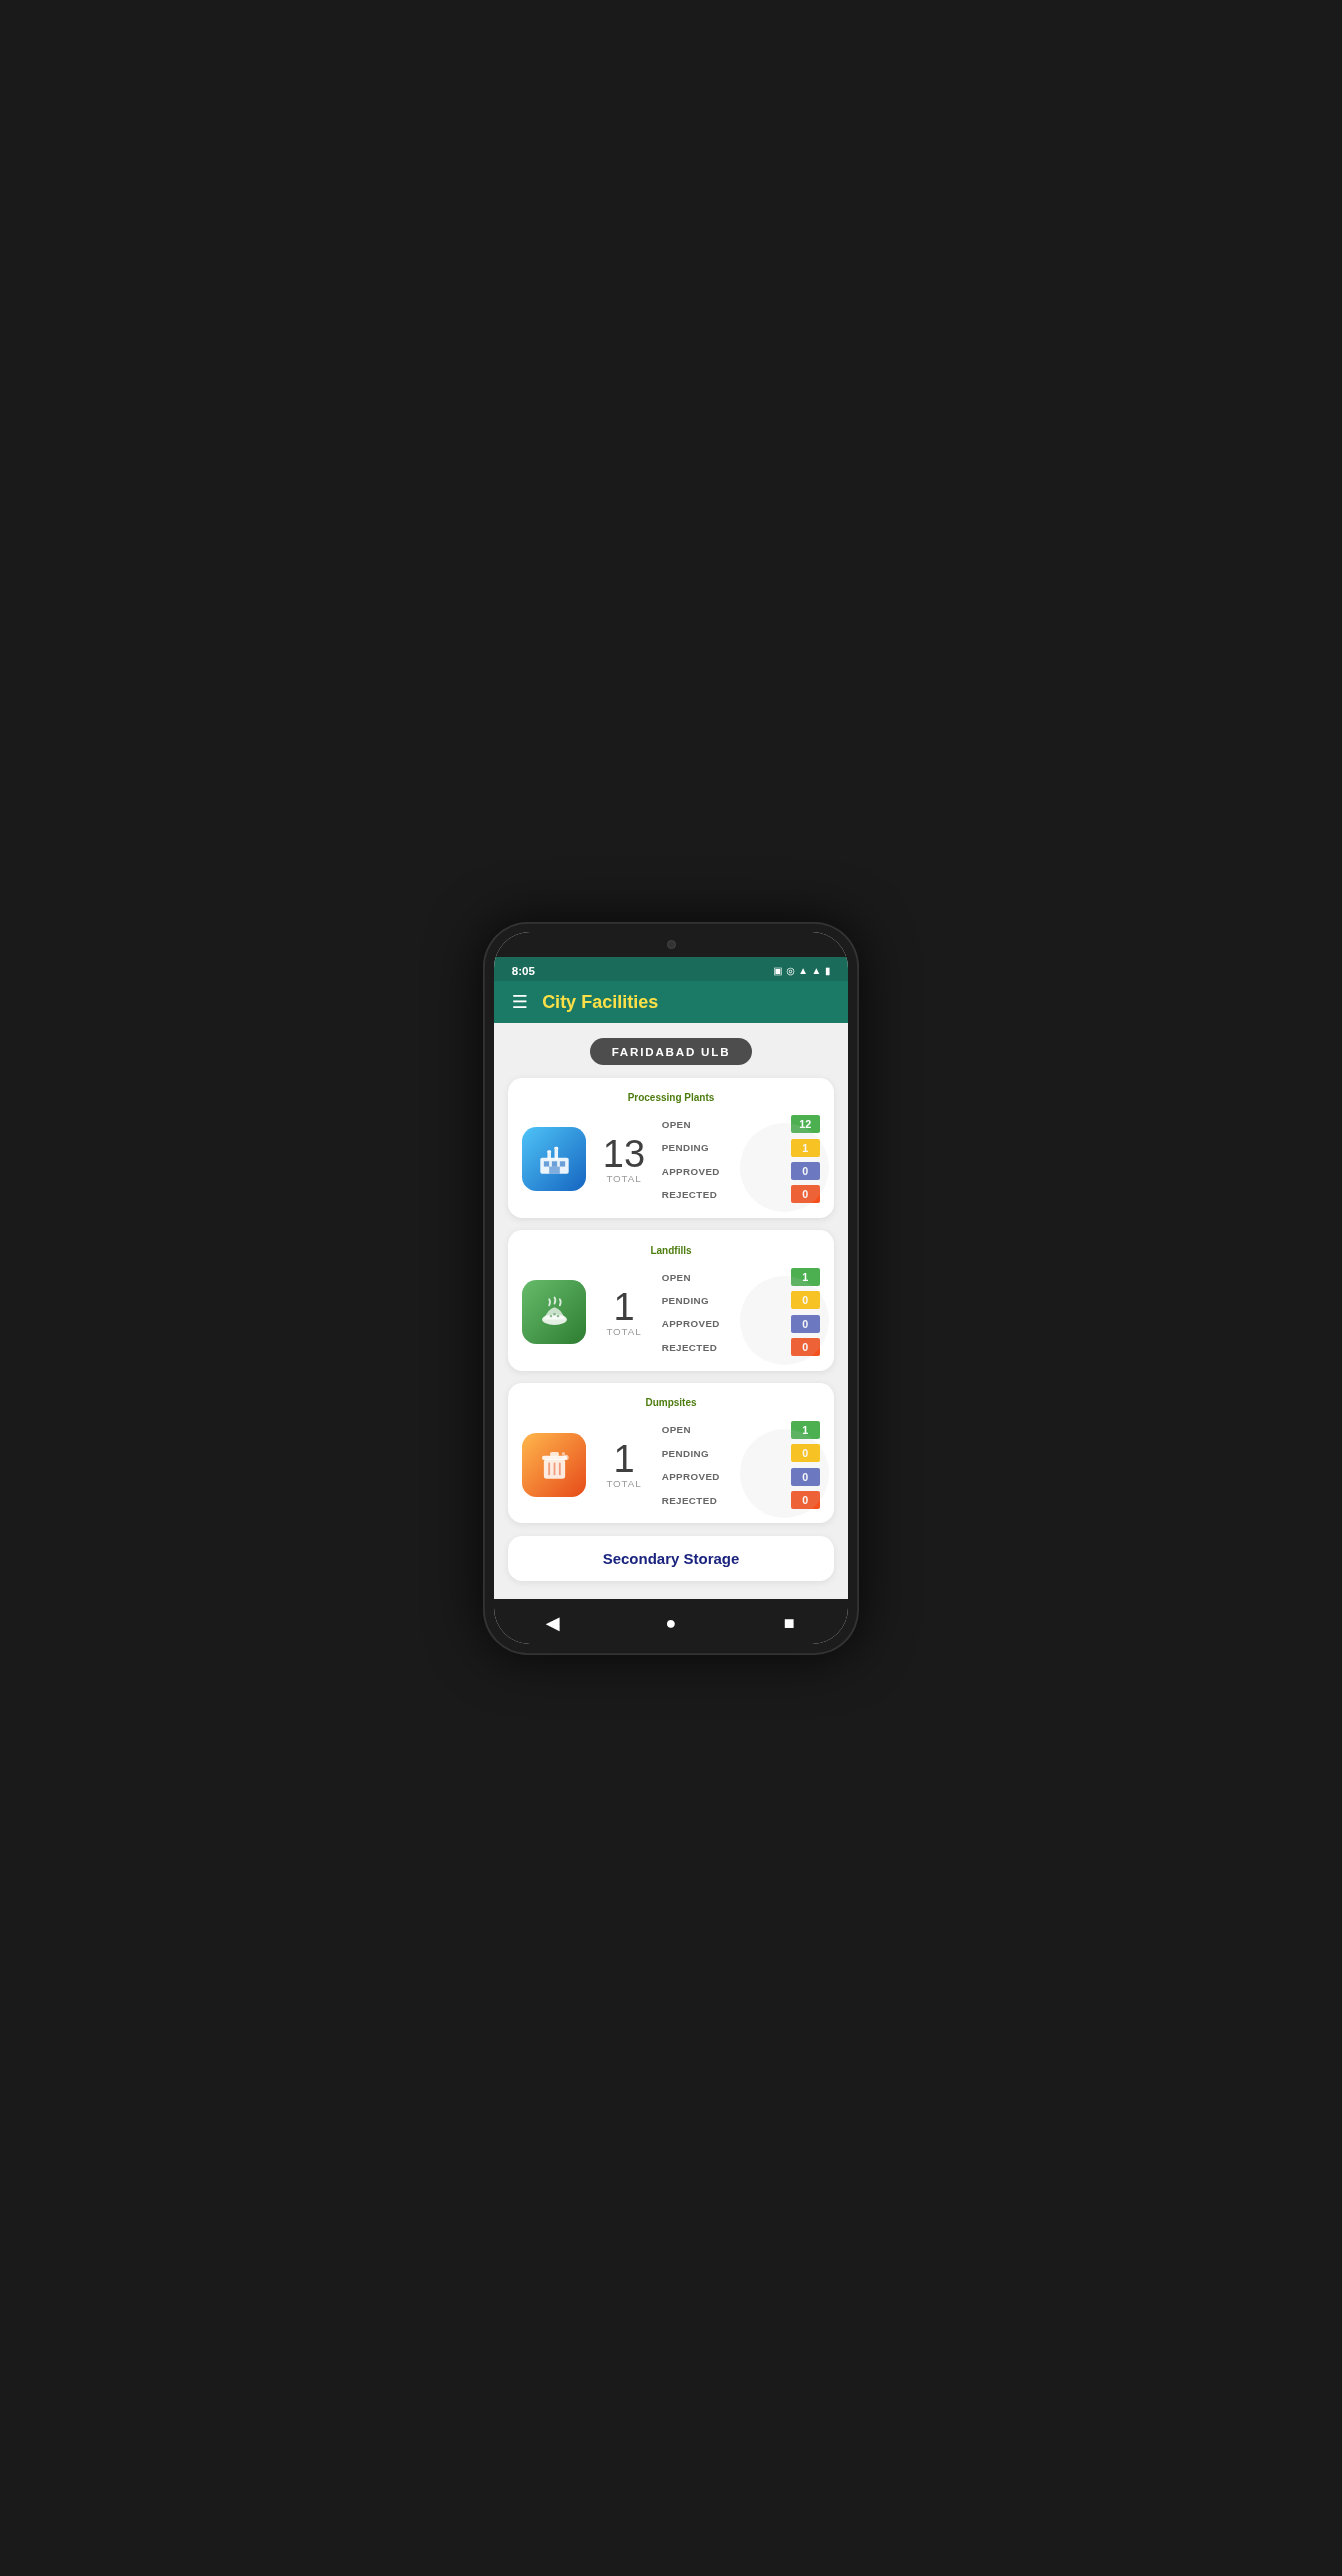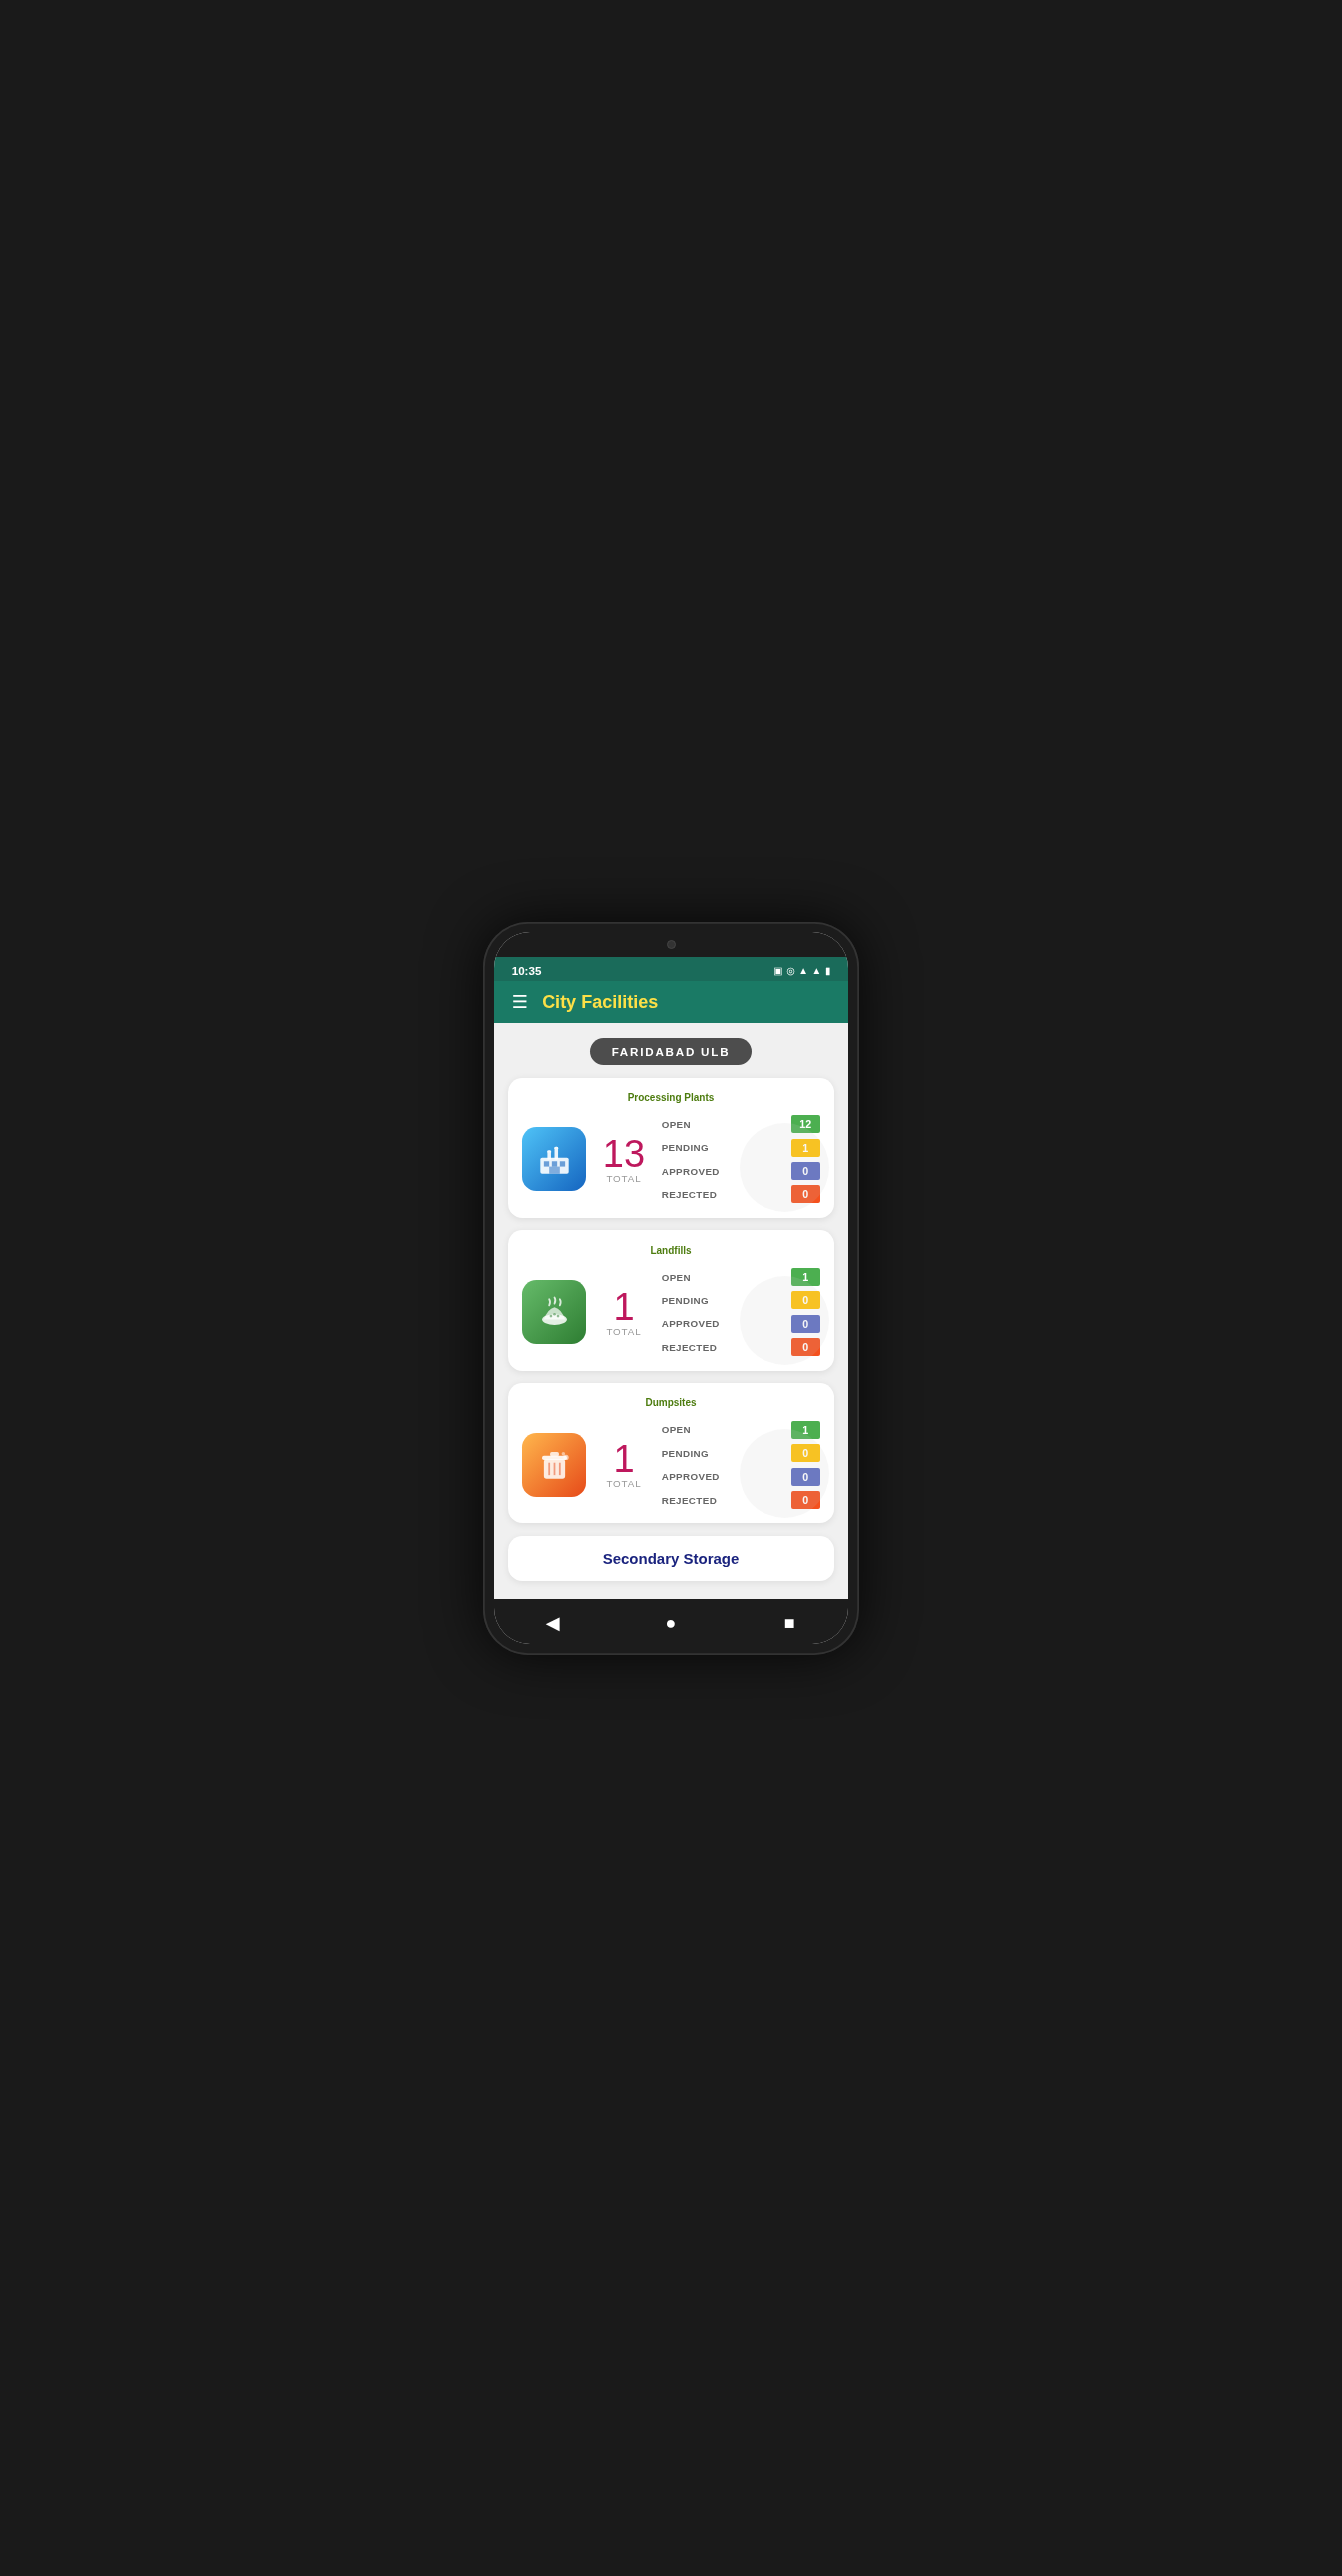--- a/index.html
+++ b/index.html
@@ -161,21 +161,21 @@
     }
 
     .card-count-section {
       display: flex;
       flex-direction: column;
       align-items: center;
       min-width: 54px;
     }
 
     .card-count {
-      color: #be185d;
+      color: #404040;
       font-size: 38px;
       font-weight: 300;
       line-height: 1;
     }
 
     .card-count-label {
       color: #999;
       font-size: 9.8px;
       letter-spacing: 0.9px;
       margin-top: 0;
@@ -286,21 +286,21 @@
 <body>
 
 <div class="phone-shell">
   <div class="phone-inner">
 
     <div class="camera-area">
       <div class="camera-dot"></div>
     </div>
 
     <div class="status-bar">
-      <span class="status-time">10:35</span>
+      <span class="status-time">8:05</span>
       <div class="status-icons">
         <span>▣</span>
         <span>◎</span>
         <span>▲</span>
         <span>▲</span>
         <span>▮</span>
       </div>
     </div>
 
     <div class="top-bar">

